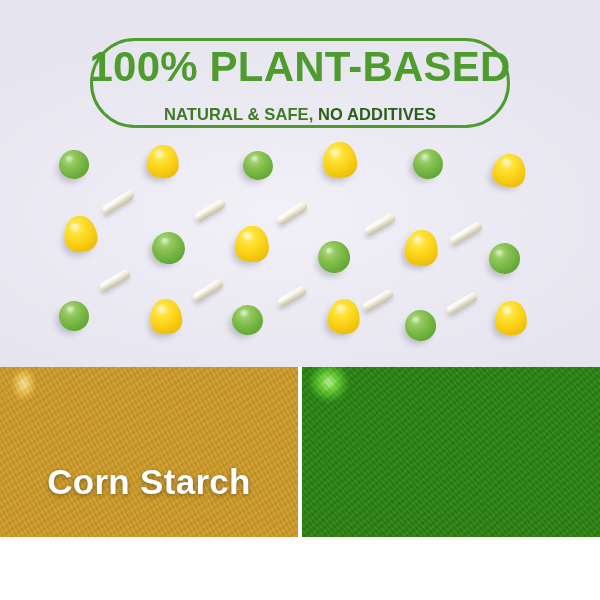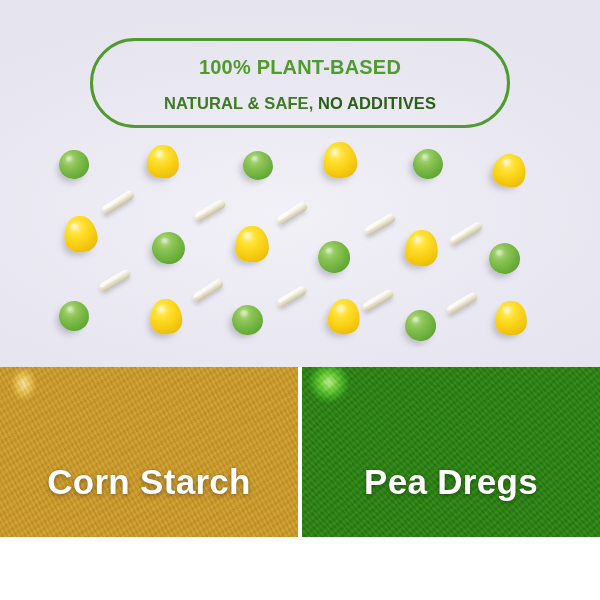--- a/index.html
+++ b/index.html
@@ -20,21 +20,21 @@
 
   
   .badge{
     position:absolute;left:90px;top:38px;width:420px;height:90px;
     border:3px solid #4e9b2e;border-radius:46px;
     box-sizing:border-box;
     display:flex;flex-direction:column;align-items:center;justify-content:center;
     background:transparent;
   }
   .badge-title{
-    font-size:20px;font-weight:bold;letter-spacing:.2px;
+    font-size:42px;font-weight:bold;letter-spacing:.2px;
     color:#4e9b2e;line-height:1;white-space:nowrap;
     margin-top:2px;
     text-align:right;
   }
   .badge-sub{
     margin-top:18px;font-size:16.5px;line-height:1;white-space:nowrap;
     color:#2f6b1d;font-weight:bold;letter-spacing:.1px;
   }
   .badge-sub .sub-light{font-weight:bold;color:#3f7a24;}
   .badge-sub .sub-strong{font-weight:bold;color:#2a5f17;}
@@ -318,16 +318,15 @@
       <div class="corn-bg"></div>
       <div class="corn-grain"></div>
       <div class="photo-label">Corn Starch</div>
     </div>
 
     <div class="gap"></div>
 
     <div class="photo right">
       <div class="pea-bg"></div>
       <div class="pea-grain"></div>
-      <div class="photo-label">Pea Dregs</div>
     </div>
   </div>
 </div>
 
 </body></html>

